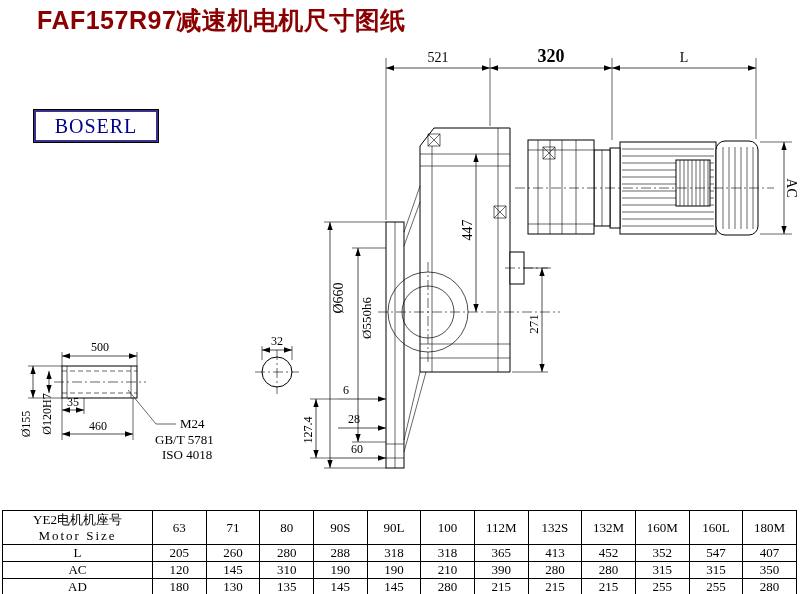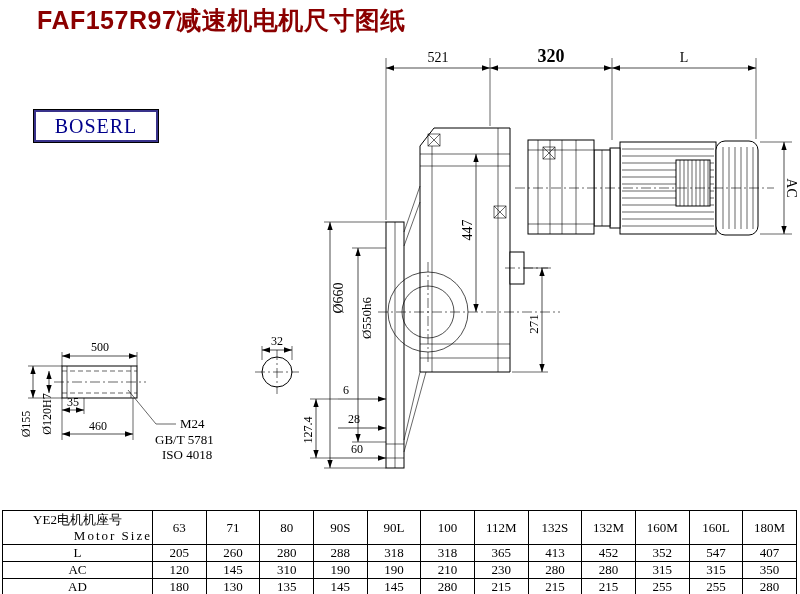--- a/index.html
+++ b/index.html
@@ -26,21 +26,21 @@
   text.s12 { font-size:12px; }
   text.s13 { font-size:13px; }
   text.b { font-weight:bold; font-size:18px; }
   text.ts { text-anchor:start; }
 
   table.dims-table { position:absolute; left:2px; top:510px; width:795px;
                      border-collapse:collapse; table-layout:fixed;
                      font-family:"Liberation Serif",serif; font-size:13px; color:#000; text-align:center; }
   .dims-table td { border:1px solid #000; padding:0; height:16px; line-height:16px; overflow:hidden; }
   .dims-table tr.hdr td { height:34px; line-height:16px; }
-  .dims-table .rowhdr .en { letter-spacing:2px;text-align:right; }
+  .dims-table .rowhdr .en { letter-spacing:2px; }
 </style>
 </head>
 <body>
 
 <div class="title">FAF157R97减速机电机尺寸图纸</div>
 <div class="logo">BOSERL</div>
 
 <svg class="drawing" width="800" height="508" viewBox="0 0 800 508">
   <defs>
     <marker id="ar" viewBox="0 0 10 10" refX="9" refY="5" markerWidth="9" markerHeight="9" markerUnits="userSpaceOnUse" orient="auto-start-reverse">
@@ -244,21 +244,21 @@
     <td>407</td>
   </tr>
   <tr>
     <td>AC</td>
     <td>120</td>
     <td>145</td>
     <td>310</td>
     <td>190</td>
     <td>190</td>
     <td>210</td>
-    <td>230</td>
+    <td>390</td>
     <td>280</td>
     <td>280</td>
     <td>315</td>
     <td>315</td>
     <td>350</td>
   </tr>
   <tr>
     <td>AD</td>
     <td>180</td>
     <td>130</td>

